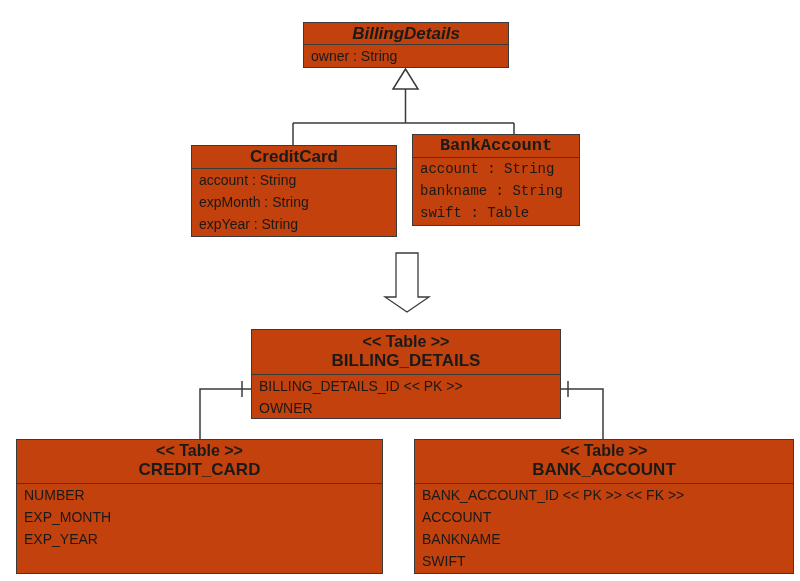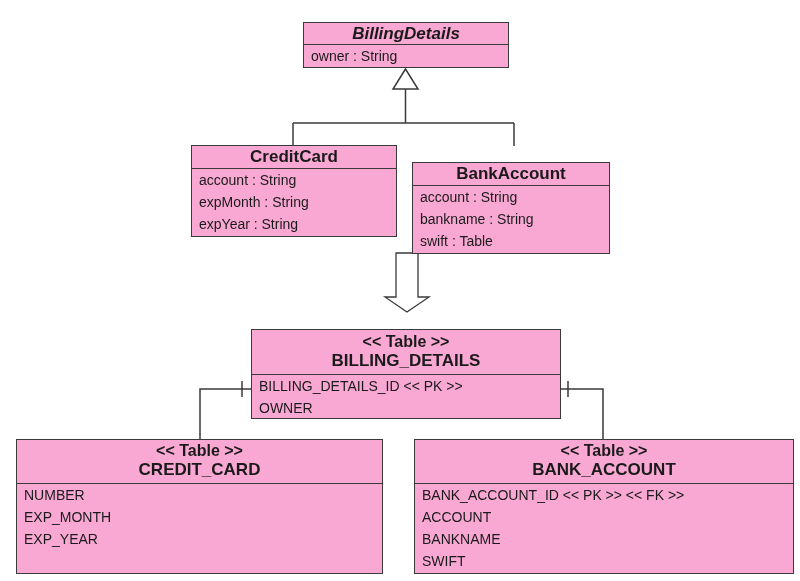--- a/index.html
+++ b/index.html
@@ -1,18 +1,18 @@
 <!DOCTYPE html>
 <html><head>
 <meta charset="utf-8">
 <style>
   html, body { margin: 0; padding: 0; background: #ffffff; }
   body { width: 800px; height: 581px; position: relative; overflow: hidden;
          font-family: "Liberation Sans", sans-serif; color: #1a1a1a; }
-  .box { position: absolute; border: 1.5px solid #3a3a3a; background: #f9a8d4; box-sizing: border-box; }
+  .box { position: absolute; border: 1.5px solid #3a3a3a; background: #c2410c; box-sizing: border-box; }
   .hdr { border-bottom: 1.5px solid #3a3a3a; text-align: center; font-weight: bold; box-sizing: border-box; }
   .hdr .stereo { display: block; font-size: 16px; line-height: 19px; }
   .hdr .name { display: block; font-size: 17px; line-height: 20px; }
   .cls-hdr { font-size: 17px; line-height: 21px; }
   .italic { font-style: italic; }
   .rows { padding-left: 7px; }
   .row { font-size: 14px; line-height: 22px; white-space: nowrap; }
   svg.lines { position: absolute; left: 0; top: 0; }
 </style>
 </head>
@@ -43,21 +43,21 @@
 
 <div class="box" style="left:191px; top:145px; width:206px; height:92px;">
   <div class="hdr cls-hdr" style="height:23px;text-align:center;">CreditCard</div>
   <div class="rows">
     <div class="row">account : String</div>
     <div class="row">expMonth : String</div>
     <div class="row">expYear : String</div>
   </div>
 </div>
 
-<div class="box" style="left:412px; top:162px; width:198px; height:92px;">
+<div class="box" style="left:412px; top:134px; width:168px; height:92px;font-family:Liberation Mono, monospace;">
   <div class="hdr cls-hdr" style="height:23px;">BankAccount</div>
   <div class="rows">
     <div class="row">account : String</div>
     <div class="row">bankname : String</div>
     <div class="row">swift : Table</div>
   </div>
 </div>
 
 <div class="box" style="left:251px; top:329px; width:310px; height:90px;">
   <div class="hdr" style="height:45px; padding-top:2px;">

